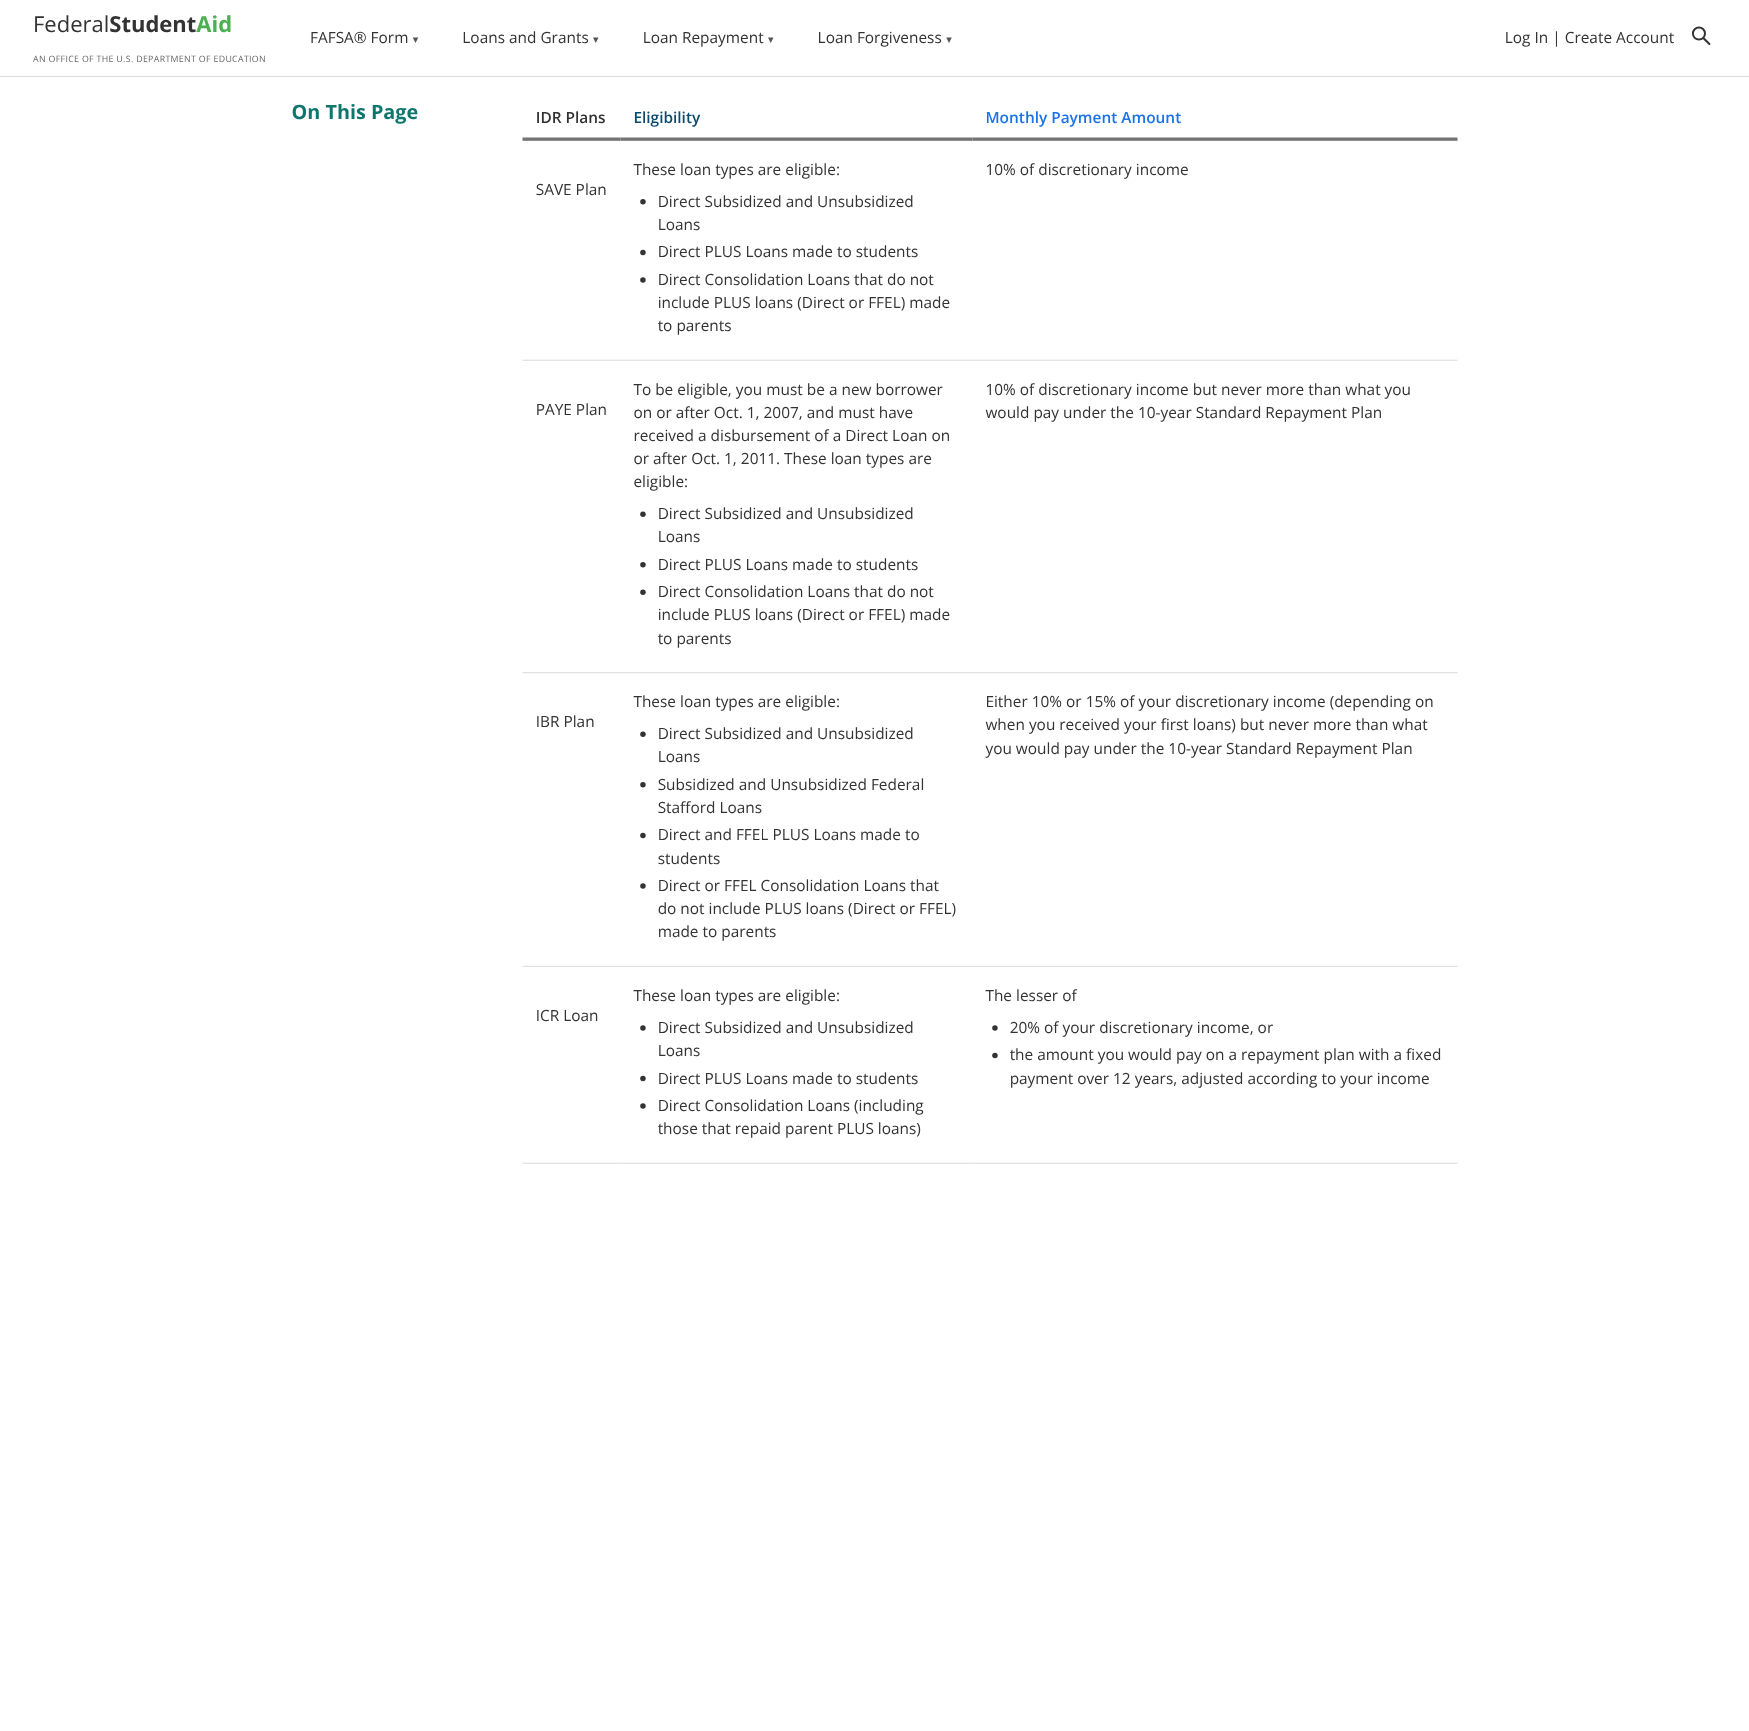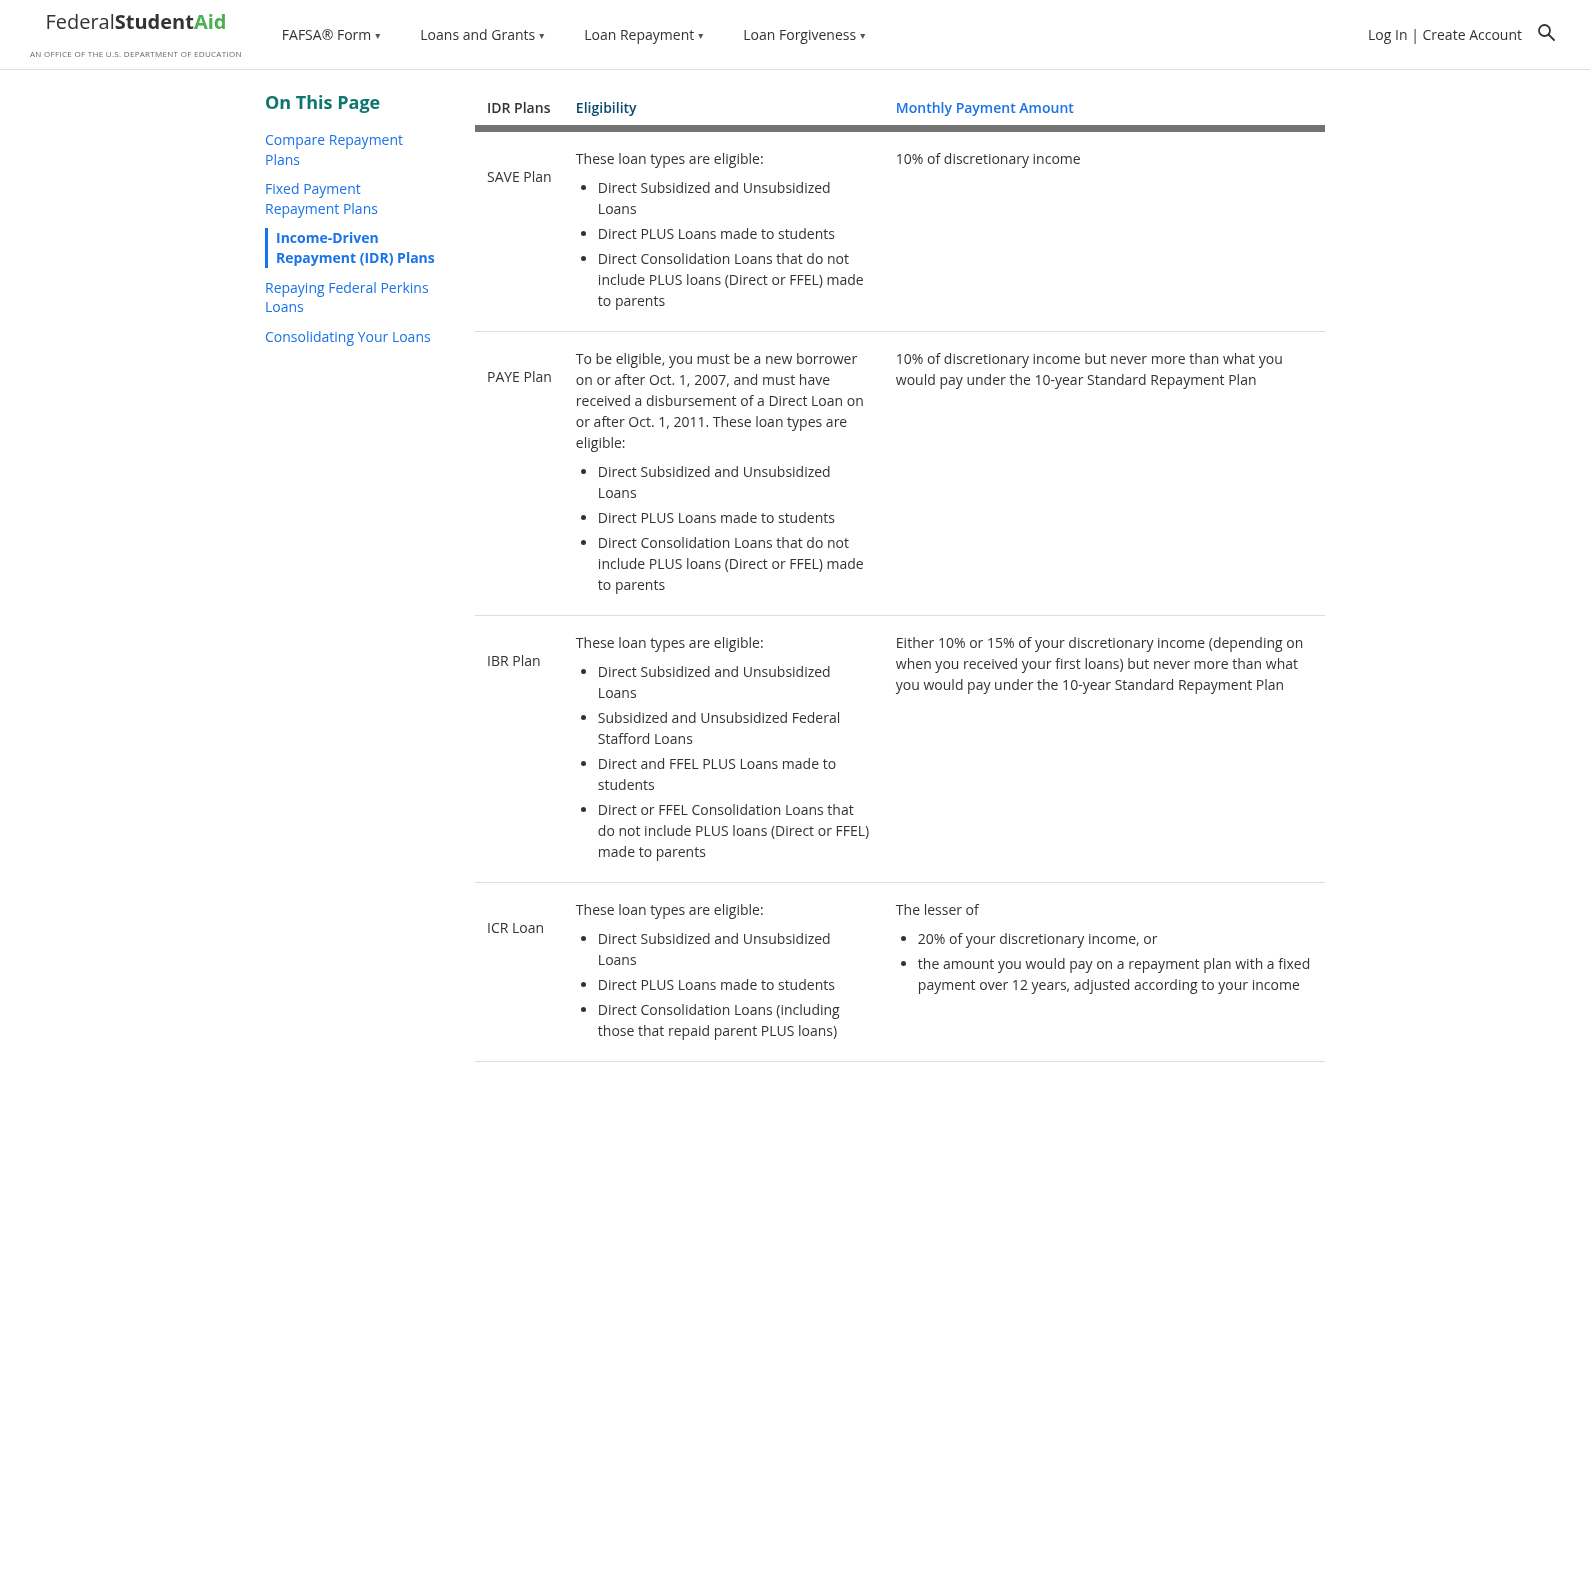--- a/index.html
+++ b/index.html
@@ -11,21 +11,20 @@
       align-items: center;
       padding: 10px 30px;
       border-bottom: 1px solid #ddd;
       background: #fff;
       position: relative;
     }
     .logo-area {
       display: flex;
       flex-direction: column;
       margin-right: 40px;
-      text-align: center;
     }
     .logo-text {
       font-size: 20px;
       font-weight: 400;
       line-height: 1.2;
     }
     .logo-federal { color: #333; font-weight: 400; }
     .logo-student { color: #333; font-weight: 700; }
     .logo-aid { color: #4caf50; font-weight: 700; }
     .logo-sub {
@@ -125,21 +124,21 @@
     }
 
     
     .idr-table {
       width: 100%;
       border-collapse: collapse;
     }
     .idr-table th {
       text-align: left;
       padding: 8px 12px;
-      border-bottom: 7px solid #737373;
+      border-bottom: 3px solid #737373;
       font-weight: 600;
       font-size: 14px;
     }
     .idr-table th.plan-col { width: 80px; color: #333; }
     .idr-table th.eligibility-col { width: 320px; color: #0c4a6e; }
     .idr-table th.payment-col { color: #1a73e8; }
 
     .idr-table td {
       padding: 16px 12px;
       vertical-align: top;
@@ -207,37 +206,20 @@
         </svg>
       </span>
     </button>
   </div>
 </header>
 
 <div class="page-container">
 
   <aside class="sidebar">
     <h2 class="sidebar-title">On This Page</h2>
-    <ul class="sidebar-nav">
-      <li>
-        <a>Compare Repayment Plans</a>
-      </li>
-      <li>
-        <a>Fixed Payment Repayment Plans</a>
-      </li>
-      <li class="active-item">
-        <a>Income-Driven Repayment (IDR) Plans</a>
-      </li>
-      <li>
-        <a>Repaying Federal Perkins Loans</a>
-      </li>
-      <li>
-        <a>Consolidating Your Loans</a>
-      </li>
-    </ul>
   </aside>
 
   <main class="main-content">
     <table class="idr-table">
       <thead>
         <tr>
           <th class="plan-col">IDR Plans</th>
           <th class="eligibility-col">Eligibility</th>
           <th class="payment-col">Monthly Payment Amount</th>
         </tr>

